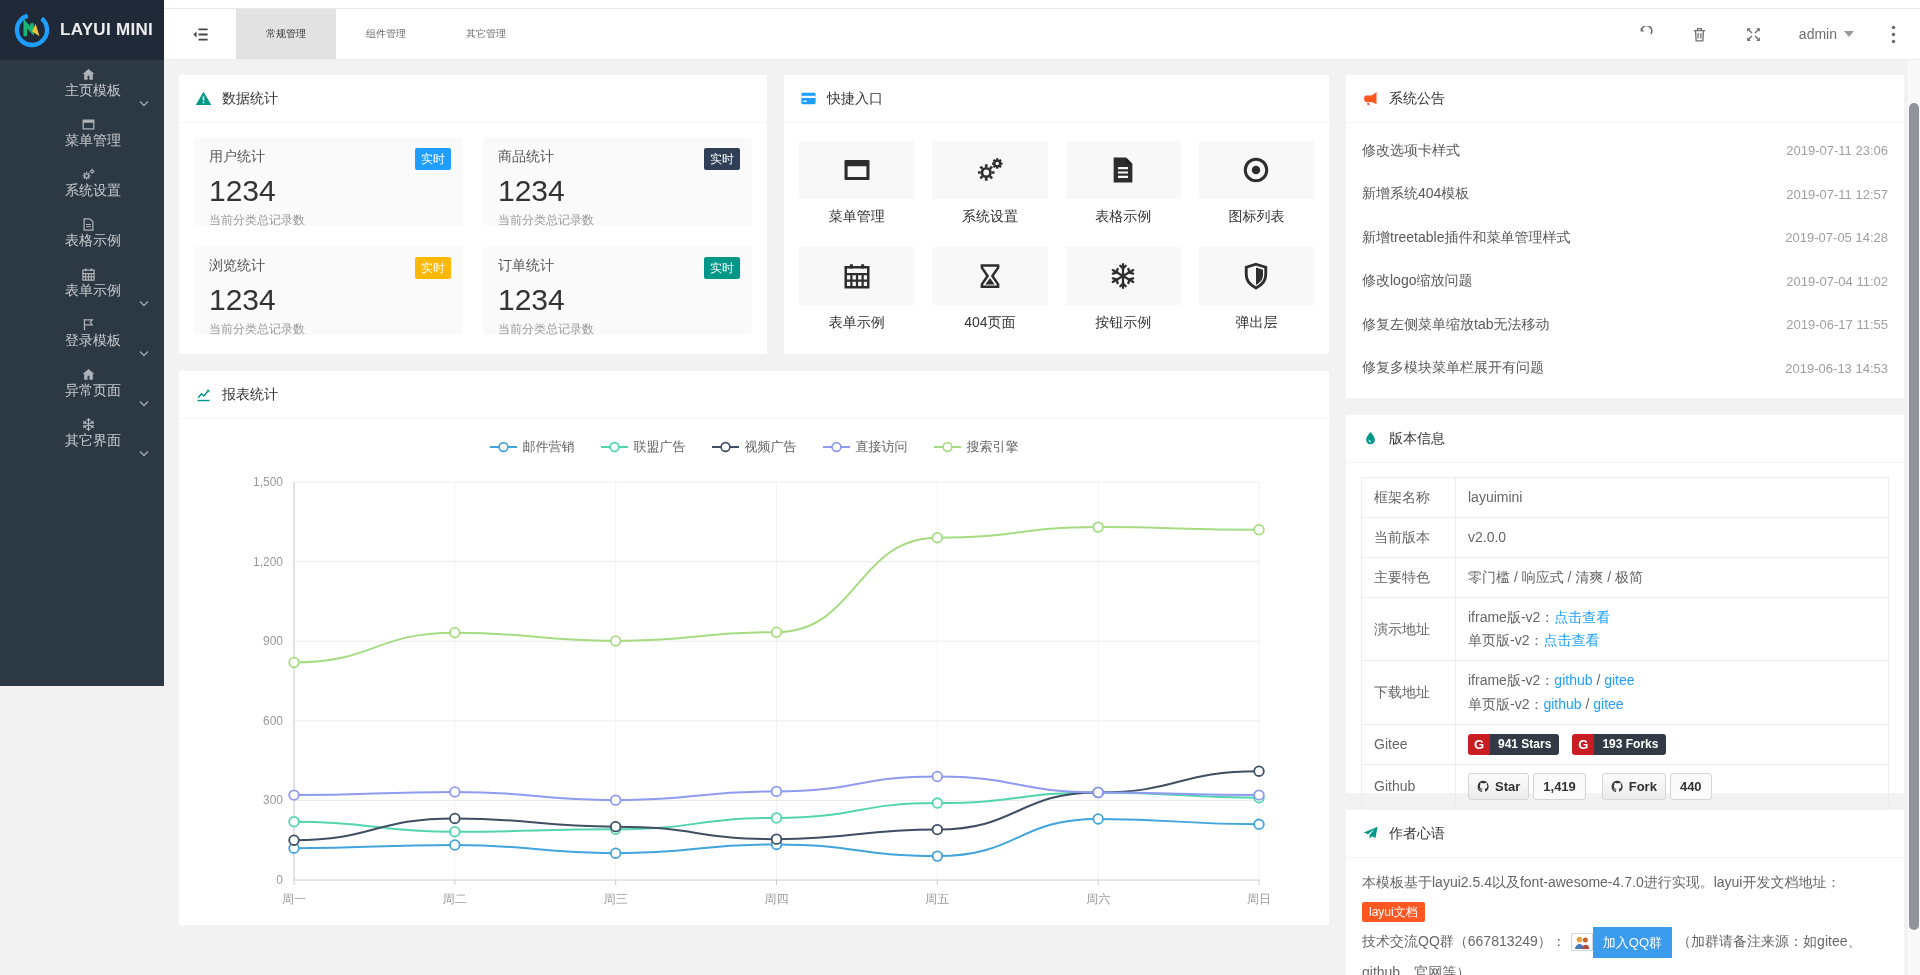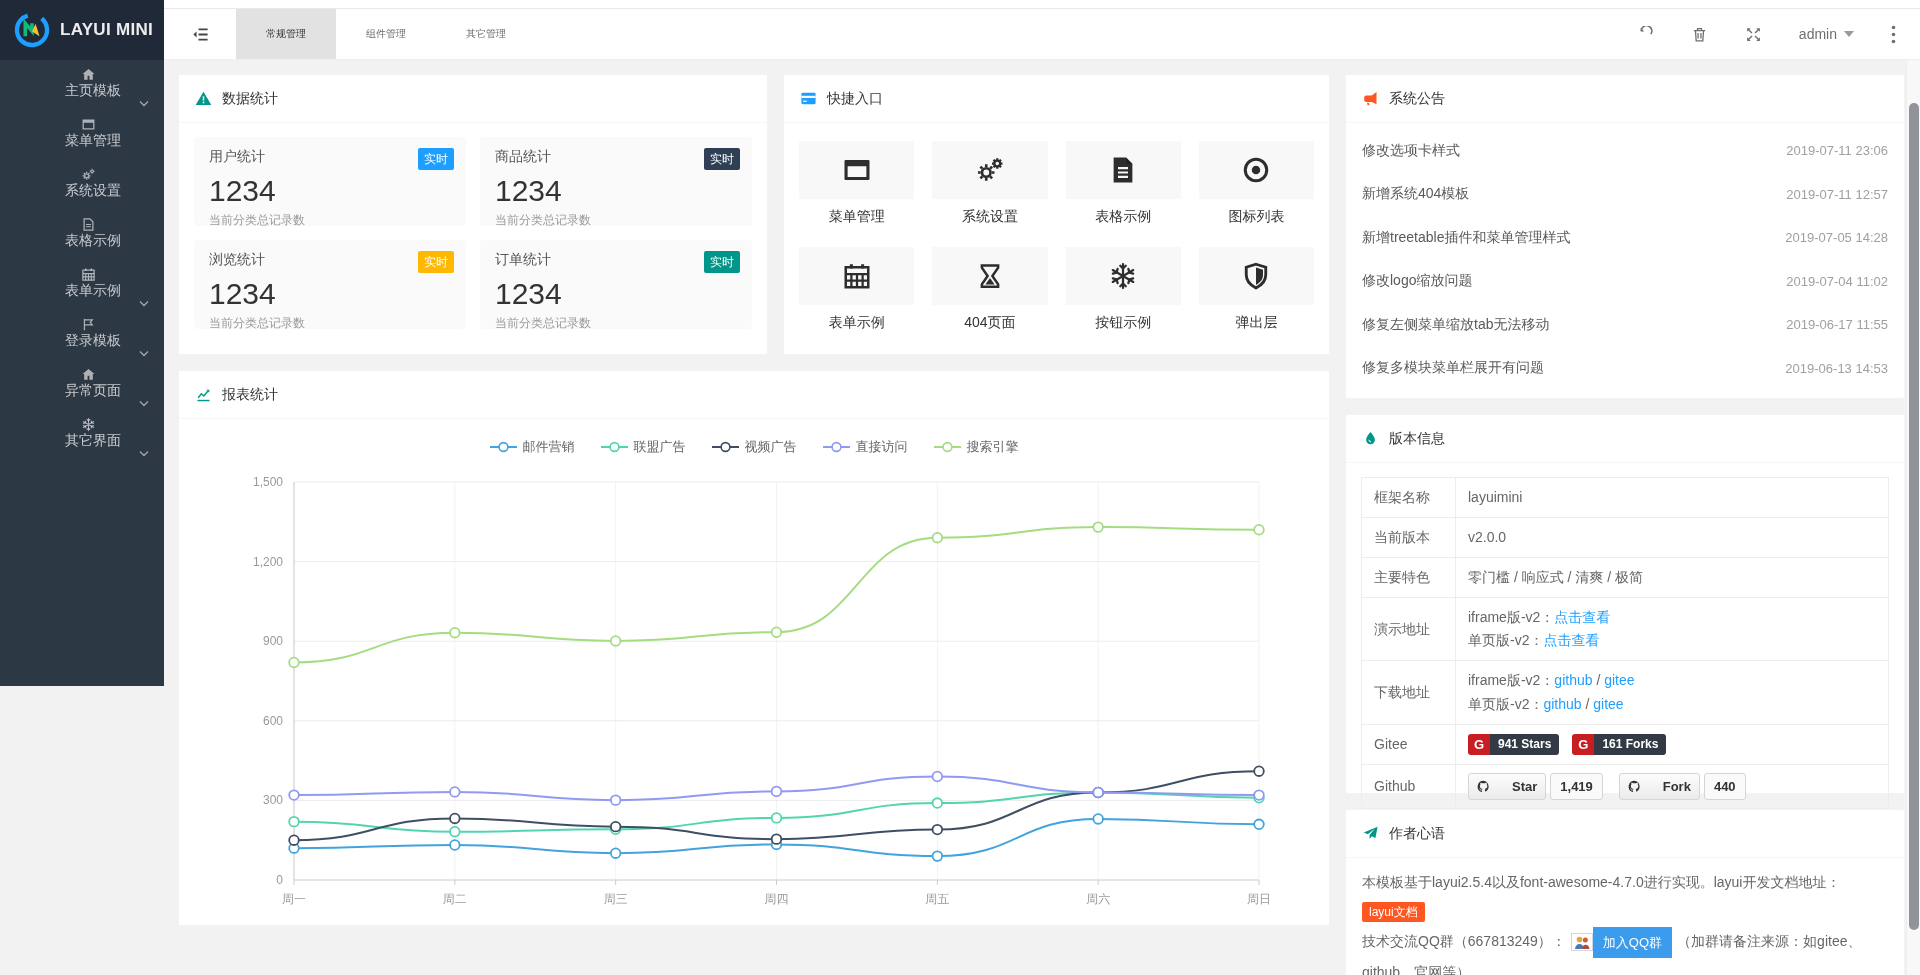--- a/index.html
+++ b/index.html
@@ -34,21 +34,21 @@
   .right-region { width:560px; flex:none; display:flex; flex-direction:column; gap:15px; }
 
   .panel { background:#fff; border:1px solid #f3f3f3; border-radius:2px; }
   .panel-h { height:48px; display:flex; align-items:center; padding:0 16px; border-bottom:1px solid #f6f6f6; font-size:14px; color:#333; }
   .ph-icon { width:17px; height:17px; margin-right:10px; flex:none; }
 
   .top-row { display:flex; gap:15px; height:281px; }
   .stats-panel { width:590px; flex:none; }
   .shortcuts-panel { width:547px; flex:none; }
 
-  .stats-body { padding:14px 15px; display:grid; grid-template-columns:1fr 1fr; gap:14px; }
+  .stats-body { padding:14px 15px; display:grid; grid-template-columns:1fr 1fr; gap:20px; }
   .stat-card { background:#fafafa; border-radius:4px; padding:11px 15px; position:relative; height:89px; }
   .stat-title { font-size:14px; color:#555; }
   .stat-value { font-size:30px; color:#333; line-height:1.2; margin-top:7px; }
   .stat-desc { font-size:12px; color:#9a9a9a; margin-top:3px; }
   .stat-badge { position:absolute; right:12px; top:11px; color:#fff; font-size:12px; padding:2px 6px; border-radius:2px; line-height:1.5; }
 
   .shortcuts-body { padding:18px 15px 0; display:grid; grid-template-columns:repeat(4,1fr); gap:21px 18px; }
   .shortcut { text-align:center; cursor:pointer; }
   .shortcut-box { height:58px; background:#f8f8f8; display:flex; align-items:center; justify-content:center; color:#2d2d2d; }
   .shortcut-box svg { width:30px; height:30px; }
@@ -70,21 +70,21 @@
   .vtable { width:100%; border-collapse:collapse; font-size:14px; color:#666; }
   .vtable td { border:1px solid #ededed; padding:8px 12px; vertical-align:middle; line-height:1.65; }
   .vtable td.k { width:94px; }
   .lnk { color:#1E9FFF; cursor:pointer; text-decoration:none; }
 
   .gbadge { display:inline-flex; height:21px; border-radius:3px; overflow:hidden; font-size:12px; font-weight:bold; color:#fff; margin-right:13px; vertical-align:middle; cursor:pointer; }
   .gbadge .gl { background:#C71D23; width:22px; display:flex; align-items:center; justify-content:center; font-size:13px; }
   .gbadge .gr { background:#333a45; padding:0 8px; display:flex; align-items:center; }
 
   .ghgroup { display:inline-flex; align-items:center; margin-right:12px; vertical-align:middle; }
-  .ghbtn { display:inline-flex; align-items:center; gap:22px; border:1px solid #d5d5d5; border-radius:3px; background:linear-gradient(#fcfcfc,#ebebeb); padding:2px 8px; font-size:13px; font-weight:bold; color:#333; cursor:pointer; }
+  .ghbtn { display:inline-flex; align-items:center; gap:5px; border:1px solid #d5d5d5; border-radius:3px; background:linear-gradient(#fcfcfc,#ebebeb); padding:2px 8px; font-size:13px; font-weight:bold; color:#333; cursor:pointer; }
   .ghcount { border:1px solid #d5d5d5; border-radius:3px; background:#fafafa; padding:2px 9px; font-size:13px; font-weight:bold; color:#333; margin-left:4px; cursor:pointer; }
 
   .author-panel { flex:none; }
   .author-body { padding:10px 16px 14px; font-size:14px; color:#666; line-height:2.1; }
   .badge-orange { background:#FF5722; color:#fff; font-size:12px; padding:3px 7px; border-radius:2px; cursor:pointer; }
   .qq-wrap { display:inline-flex; align-items:center; vertical-align:middle; margin:0 5px; cursor:pointer; }
   .qq-img { width:22px; height:18px; border:1px solid #cfd8e2; background:#fff; display:flex; align-items:center; justify-content:center; }
   .qq-btn { background:#3b9bec; color:#fff; font-size:13px; padding:2px 10px; display:inline-flex; align-items:center; }
 
   
@@ -586,21 +586,21 @@
             </td>
           </tr>
           <tr>
             <td class="k">Gitee</td>
             <td>
               <span class="gbadge">
                     <span class="gl">G</span>
                     <span class="gr">941 Stars</span>
                   </span><span class="gbadge">
                     <span class="gl">G</span>
-                    <span class="gr">161 Forks</span>
+                    <span class="gr">193 Forks</span>
                   </span>
             </td>
           </tr>
           <tr>
             <td class="k">Github</td>
             <td>
               <span class="ghgroup">
                 <span class="ghbtn">
                       <svg width="13" height="13" viewBox="0 0 16 16">
                         <path fill="#333" d="M8 .8a7.2 7.2 0 0 0-2.3 14c.4.1.5-.2.5-.4v-1.4c-2 .4-2.4-1-2.4-1-.3-.8-.8-1-.8-1-.7-.5 0-.5 0-.5.7 0 1.1.8 1.1.8.7 1.1 1.8.8 2.2.6 0-.5.3-.8.5-1-1.6-.2-3.3-.8-3.3-3.6 0-.8.3-1.4.7-1.9 0-.2-.3-1 .1-2 0 0 .6-.2 2 .7a6.8 6.8 0 0 1 3.6 0c1.4-.9 2-.7 2-.7.4 1 .1 1.8.1 2 .4.5.7 1.1.7 1.9 0 2.8-1.7 3.4-3.3 3.6.3.2.5.6.5 1.2v1.8c0 .2.1.5.5.4A7.2 7.2 0 0 0 8 .8z"></path>

